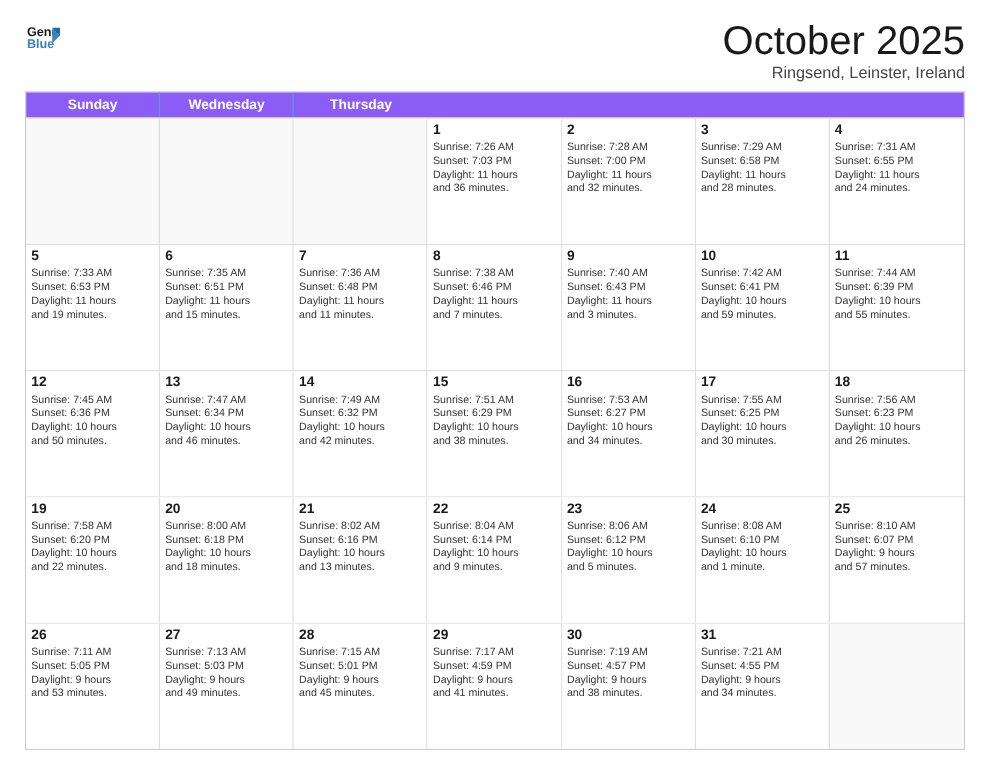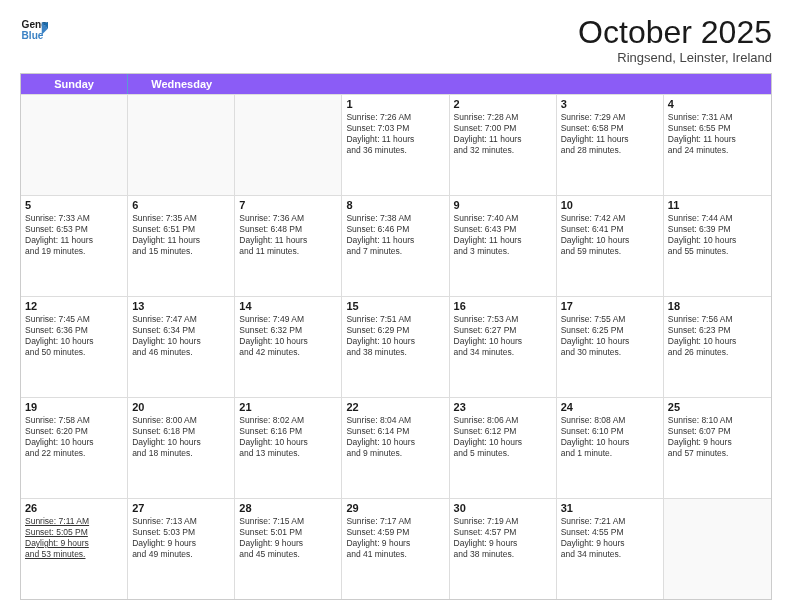--- a/index.html
+++ b/index.html
@@ -115,20 +115,21 @@
     <div class="title-block">
       <div class="month-title">October 2025</div>
       <div class="subtitle">Ringsend, Leinster, Ireland</div>
     </div>
   </div>
 
   <div class="calendar">
     <div class="cal-header">
     <div class="cal-header-cell">Sunday</div>
         <div class="cal-header-cell">Wednesday</div>
+        <div class="cal-header-cell">Thursday</div>
       </div>
     <div class="cal-body">
     <div class="cal-row">
           <div class="cal-cell empty"></div>
           <div class="cal-cell empty"></div>
           <div class="cal-cell empty"></div>
           <div class="cal-cell">
             <div class="day-num">1</div>
             <div class="cell-text" style="white-space: pre-line;">Sunrise: 7:26 AM
 Sunset: 7:03 PM
@@ -306,21 +307,21 @@
             <div class="day-num">25</div>
             <div class="cell-text" style="white-space: pre-line;">Sunrise: 8:10 AM
 Sunset: 6:07 PM
 Daylight: 9 hours
 and 57 minutes.</div>
           </div>
         </div>
         <div class="cal-row">
           <div class="cal-cell">
             <div class="day-num">26</div>
-            <div class="cell-text" style="white-space: pre-line; text-decoration: underline;">Sunrise: 7:11 AM
+            <div class="cell-text" style="white-space: pre-line;">Sunrise: 7:11 AM
 Sunset: 5:05 PM
 Daylight: 9 hours
 and 53 minutes.</div>
           </div>
           <div class="cal-cell">
             <div class="day-num">27</div>
             <div class="cell-text" style="white-space: pre-line;">Sunrise: 7:13 AM
 Sunset: 5:03 PM
 Daylight: 9 hours
 and 49 minutes.</div>

